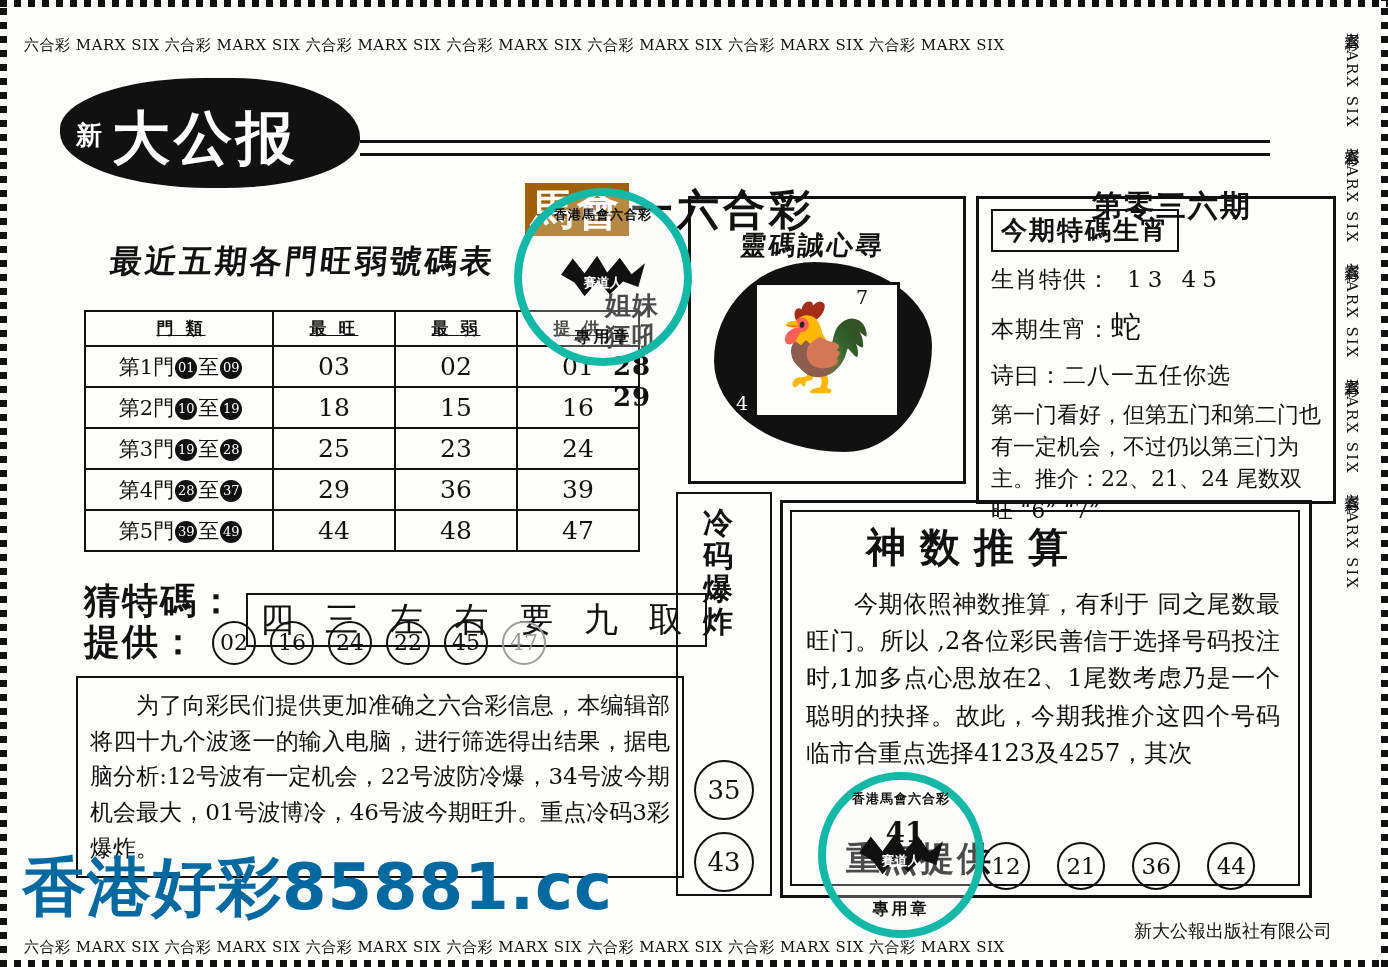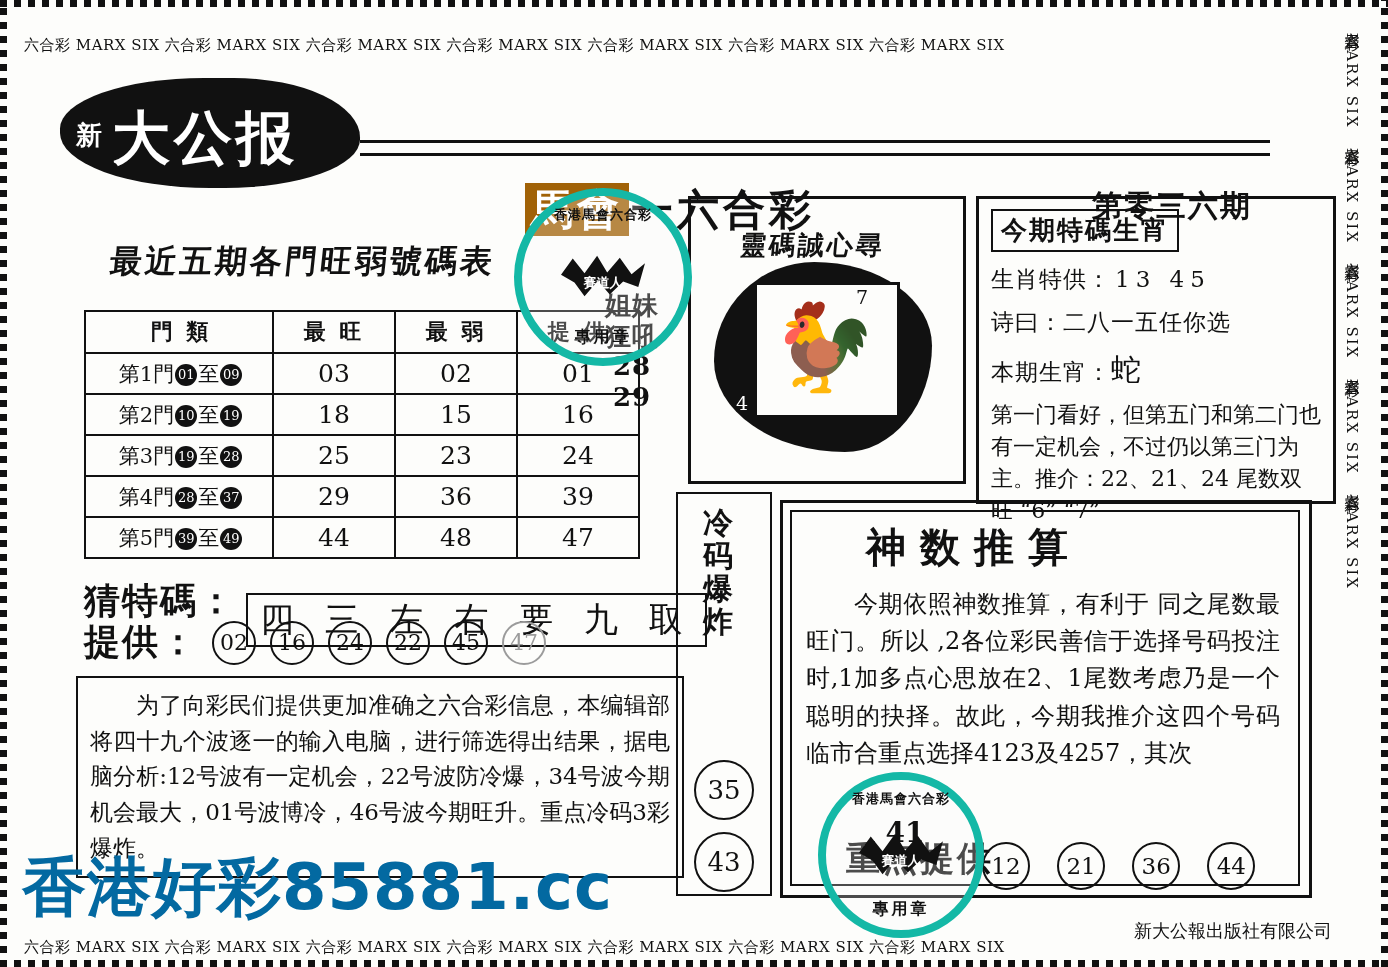--- a/index.html
+++ b/index.html
@@ -45,21 +45,21 @@
   .logo-main{position:absolute;left:52px;top:22px;color:#fff;font-size:58px;font-weight:bold;letter-spacing:4px;font-family:"DejaVu Serif",serif;}
   .mast-rule{position:absolute;left:300px;top:62px;width:910px;height:0;border-top:3px solid #111;border-bottom:3px solid #111;height:10px;}
   .mast-title{position:absolute;left:455px;top:104px;font-size:42px;font-weight:bold;letter-spacing:4px;background:#fdfdfb;padding:0 10px;}
   .mast-title .blk{background:#a16207;color:#fff;padding:2px 6px;margin-right:2px;}
   .issue{position:absolute;right:18px;top:108px;font-size:30px;font-weight:bold;letter-spacing:2px;}
 
   
   .sec-title{position:absolute;left:110px;top:240px;font-size:32px;font-weight:bold;letter-spacing:3px;transform:skewX(-6deg);}
   table.grid{position:absolute;left:84px;top:310px;border-collapse:collapse;font-size:22px;}
   table.grid td,table.grid th{border:2px solid #111;padding:5px 6px;text-align:center;font-weight:normal;}
-  table.grid th{font-size:22px;font-weight:bold;letter-spacing:3px;}
+  table.grid th{font-size:17px;font-weight:bold;letter-spacing:3px;text-decoration:underline;}
   .col-men{width:170px;text-align:left;padding-left:10px !important;font-size:21px;}
   .col-v{width:108px;font-size:25px;}
   .dot{display:inline-block;width:22px;height:22px;line-height:22px;border-radius:50%;background:#111;color:#fff;font-size:13px;text-align:center;vertical-align:middle;margin:0 1px;}
 
   .sister{position:absolute;left:604px;top:290px;width:56px;font-size:26px;font-weight:bold;line-height:1.18;text-align:center;letter-spacing:1px;}
 
   .guess-row{position:absolute;left:84px;top:556px;display:flex;align-items:center;}
   .guess-label{font-size:36px;font-weight:bold;letter-spacing:2px;}
   .guess-box{margin-left:10px;border:2px solid #111;padding:2px 12px;font-size:34px;letter-spacing:10px;margin-top:37px;}
   .provide-row{position:absolute;left:84px;top:618px;display:flex;align-items:center;}
@@ -81,21 +81,21 @@
   .ink-blob{position:absolute;left:714px;top:262px;width:218px;height:190px;background:#111;border-radius:46% 54% 40% 60%/52% 44% 56% 48%;}
   .ink-inner{position:absolute;left:754px;top:282px;width:140px;height:130px;background:#fdfdfb;border:3px solid #111;}
   .rooster{position:absolute;left:770px;top:292px;font-size:86px;line-height:110px;}
   .ink-num-tr{position:absolute;left:856px;top:286px;font-size:19px;}
   .ink-num-bl{position:absolute;left:736px;top:392px;font-size:19px;color:#fff;}
 
   
   .rbox{position:absolute;left:976px;top:196px;width:330px;height:282px;border:3px solid #111;padding:10px 12px;}
   .rbox-head{border:2px solid #111;display:inline-block;padding:2px 8px;font-size:26px;font-weight:bold;letter-spacing:2px;}
   .rline{font-size:23px;margin-top:12px;letter-spacing:1px;}
-  .rline .nums{letter-spacing:6px;margin-left:4px;}
+  .rline .nums{letter-spacing:6px;margin-left:16px;}
   .snake{font-size:30px;letter-spacing:4px;}
   .rnote{font-size:22px;line-height:1.45;margin-top:8px;}
 
   
   .shen{position:absolute;left:780px;top:500px;width:526px;height:392px;border:3px solid #111;}
   .shen-inner{position:absolute;left:790px;top:510px;width:506px;height:372px;border:2px solid #111;}
   .shen-title{position:absolute;left:866px;top:520px;font-size:40px;font-weight:bold;letter-spacing:14px;}
   .shen-body{position:absolute;left:806px;top:586px;width:474px;font-size:24px;line-height:1.55;text-align:justify;}
   .shen-body p{margin:0;text-indent:2em;}
   .shen-balls{position:absolute;left:960px;top:842px;}
@@ -218,22 +218,22 @@
   <div class="zod-title">靈碼誠心尋</div>
   <div class="ink-blob"></div>
   <div class="ink-inner"></div>
   <div class="rooster">🐓</div>
   <div class="ink-num-tr">7</div>
   <div class="ink-num-bl">4</div>
 
   <div class="rbox">
     <div class="rbox-head">今期特碼生宵</div>
     <div class="rline"><span>生肖特供：</span><span class="nums">13   45</span></div>
+    <div class="rline"><span>本期生宵：</span><span class="snake">蛇</span></div>
     <div class="rline"><span>诗曰：</span><span>二八一五任你选</span></div>
-    <div class="rline"><span>本期生宵：</span><span class="snake">蛇</span></div>
     <div class="rnote">第一门看好，但第五门和第二门也有一定机会，不过仍以第三门为主。推介：22、21、24 尾数双旺 “6” “7”</div>
   </div>
 
   <div class="shen"></div>
   <div class="shen-inner"></div>
   <div class="shen-title">神数推算</div>
   <div class="shen-body">
       <p>今期依照神数推算，有利于 同之尾数最旺门。所以 ,2各位彩民善信于选择号码投注时,1加多点心思放在2、1尾数考虑乃是一个聪明的抉择。故此，今期我推介这四个号码临市合重点选择4123及4257，其次</p>
     </div>
   <div class="zhongdian">重点提供</div>

